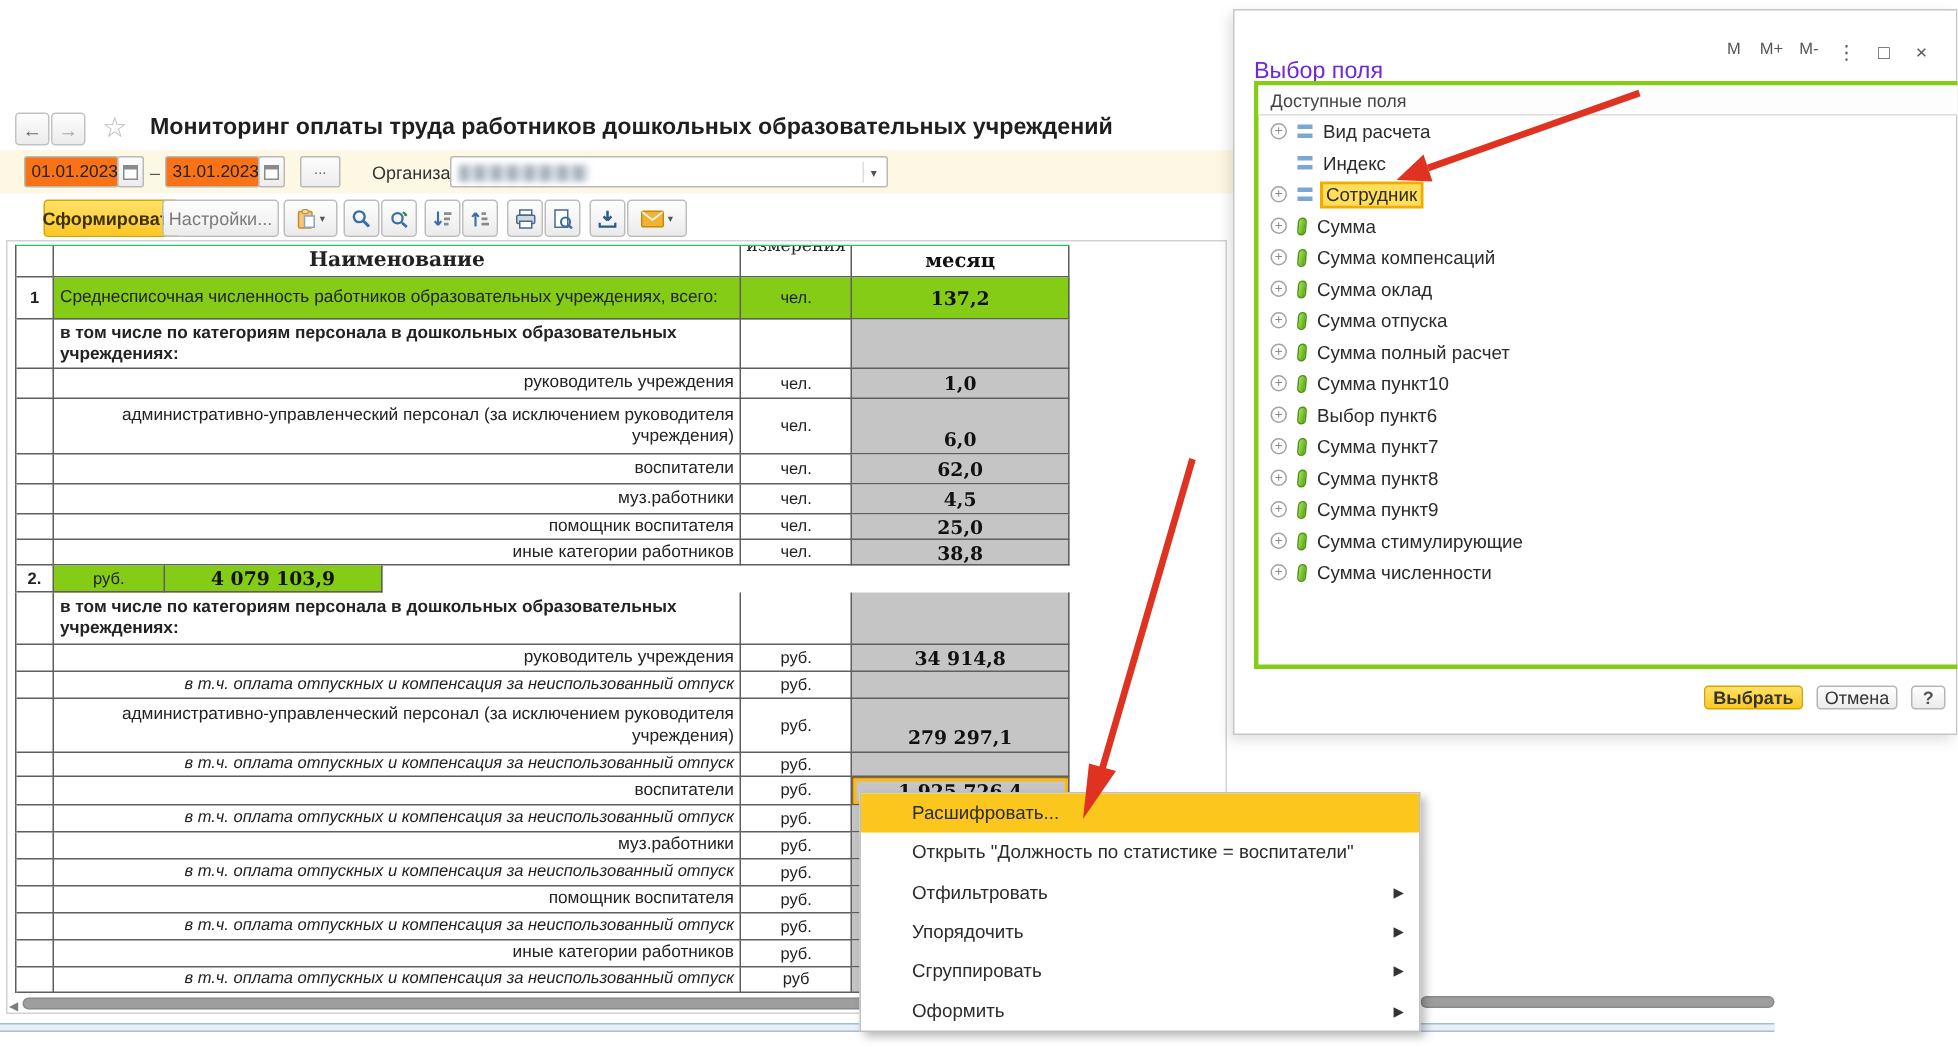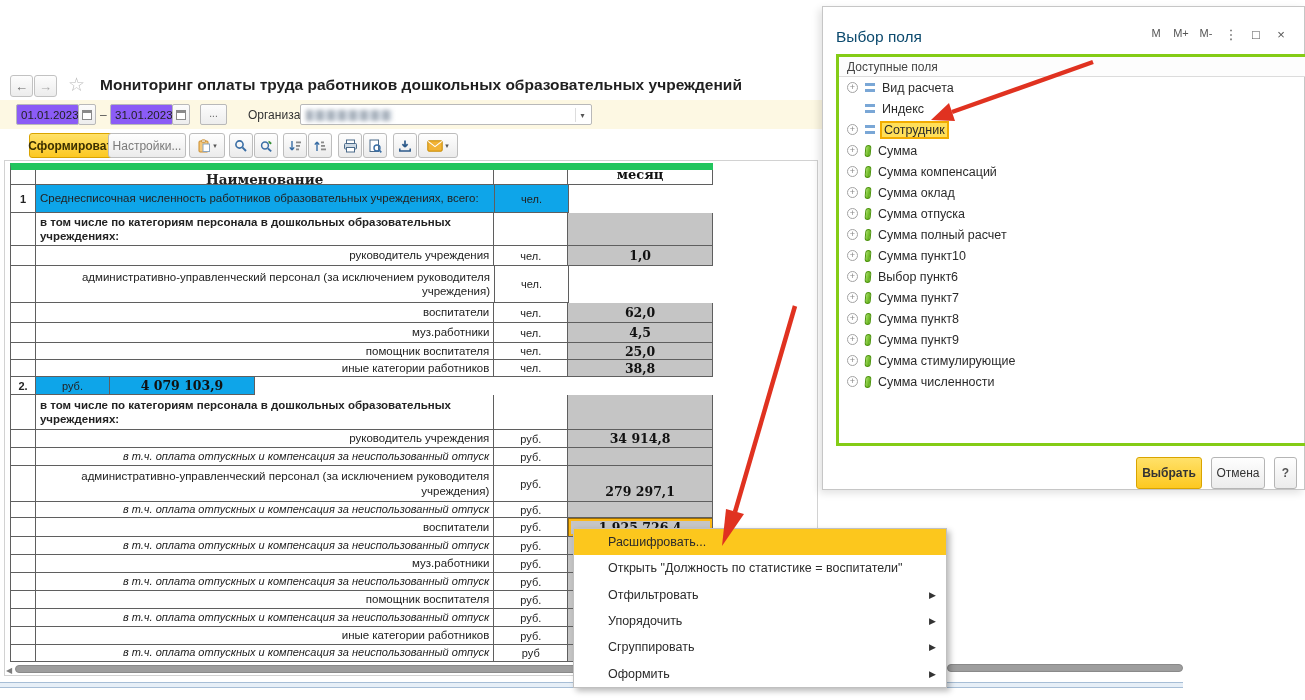--- a/index.html
+++ b/index.html
@@ -11,21 +11,21 @@
   .navbtn { position:absolute; top:75px; width:23px; height:22px; background:linear-gradient(#fdfdfd,#ececec);
             border:1px solid #c2c2c2; border-radius:3px; font-size:13px; color:#6a6a6a;
             display:flex; align-items:center; justify-content:center; cursor:pointer; }
   #nav-back { left:10px; }
   #nav-fwd  { left:34px; color:#a8a8a8; }
   #fav-star { position:absolute; left:68px; top:73px; font-size:19px; color:#b9b9b9; }
   #page-title { position:absolute; left:100px; top:76px; font-size:15.5px; font-weight:700; color:#1f1f1f; }
 
   
   #filter-band { position:absolute; left:0; top:100px; width:822px; height:29px; background:#fdf8e3; }
-  .finput { position:absolute; top:4px; height:21px; background:#8b5cf6; border:1px solid #b9b9b9; border-radius:2px;
+  .finput { position:absolute; top:4px; height:21px; background:#f97316; border:1px solid #b9b9b9; border-radius:2px;
             font-size:11.5px; color:#222; display:flex; align-items:center; padding-left:4px; }
   .calbtn { position:absolute; top:4px; width:18px; height:21px; background:linear-gradient(#fcfcfc,#ededed);
             border:1px solid #b9b9b9; border-radius:2px; display:flex; align-items:center; justify-content:center; }
   .cal-ic { width:10px; height:10px; border:1px solid #8a8a8a; border-top:3px solid #8a8a8a; background:#fff; }
   #range-dash { position:absolute; left:100px; top:8px; font-size:12px; color:#555; }
   #more-btn { position:absolute; left:200px; top:4px; width:27px; height:21px; background:linear-gradient(#fcfcfc,#ededed);
               border:1px solid #b9b9b9; border-radius:2px; font-size:10px; color:#666; text-align:center; line-height:18px; }
   #org-label { position:absolute; left:248px; top:8px; font-size:12px; color:#333; }
   #org-field { position:absolute; left:300px; top:4px; width:292px; height:21px; background:#fff;
                border:1px solid #b9b9b9; border-radius:2px; }
@@ -50,25 +50,25 @@
                   border:1px solid #d2d2d2; background:#fff; }
   #report-table { position:absolute; left:10px; top:163px; width:704px; overflow:hidden; }
   .trow { display:flex; width:703px; border-left:1px solid #5f5f5f; }
   .tc { border-right:1px solid #5f5f5f; border-bottom:1px solid #5f5f5f; overflow:hidden;
         display:flex; align-items:center; }
   .c-num  { width:25px;  justify-content:center; font-size:11px; font-weight:700; }
   .c-name { width:459px; font-size:11.5px; padding:1px 4px; line-height:1.25; }
   .c-unit { width:74px;  justify-content:center; font-size:11px; color:#222; }
   .c-val  { width:145px; justify-content:center; font-family:"DejaVu Serif", serif;
             font-weight:700; font-size:12.5px; color:#111; }
-  .thead { border-top:7px solid #22c55e;justify-content:space-between; }
+  .thead { border-top:1px solid #22c55e;justify-content:space-between; }
   .thead .c-name { justify-content:center; font-family:"DejaVu Serif", serif; font-weight:700; font-size:13.5px; align-items:flex-start; }
   .thead .c-unit { font-family:"DejaVu Serif", serif; font-size:11.5px; align-items:flex-end; padding-bottom:14px; }
   .thead .c-val  { font-size:13px; align-items:flex-end; padding-bottom:2px; }
-  .k-total .c-name, .k-total .c-unit, .k-total .c-val { background:#0ea5e9; }
+  .k-total .c-name, .k-total .c-unit, .k-total .c-val { background:#84cc16; }
   .k-group .c-name { font-weight:700; }
   .graycell { background:#c5c5c5; }
   .r-right .c-name { justify-content:flex-end; text-align:right; }
   .k-sub .c-name { justify-content:flex-end; text-align:left; font-style:italic; font-size:11px; }
   .vbottom { align-items:flex-end !important; padding-bottom:2px; }
   .selcell { outline:2px solid #fcb816; outline-offset:-3px; box-shadow:inset 0 0 0 1px #9a6a00; }
 
   
   .hthumb { position:absolute; height:8px; background:#9e9e9e; border-radius:4px; border:1px solid #8a8a8a; }
   #scroll-arrow-left { position:absolute; left:6px; top:666px; font-size:8px; color:#7d7d7d; }
@@ -80,37 +80,37 @@
                   border:1px solid #c0c0c0; box-shadow:3px 3px 6px rgba(0,0,0,.28); z-index:30;
                   display:flex; flex-direction:column; }
   .cm-item { flex:1; display:flex; align-items:center; padding-left:34px; 
              font-size:12.5px; color:#2b2b2b; cursor:pointer; position:relative; }
   .cm-item.hl { background:#fcc71d; }
   .cm-arrow { position:absolute; right:10px; font-size:9px; color:#333; }
 
   
   #field-dialog { position:absolute; left:822px; top:6px; width:483px; height:484px; background:#fff;
                   border:1px solid #c6c6c6; box-shadow:-3px 3px 8px rgba(0,0,0,.12); z-index:20; }
-  #fd-title { position:absolute; left:13px; top:21px; font-size:15.5px; color:#0c4a6e; }
+  #fd-title { position:absolute; left:13px; top:32px; font-size:15.5px; color:#6d28d9; }
   #fd-winbtns { position:absolute; right:14px; top:20px; display:flex; gap:7px; }
   .fd-wb { min-width:18px; height:16px; font-size:11px; color:#555; text-align:center; cursor:pointer; }
   #fd-tree { position:absolute; left:13px; top:47px; width:528px; height:392px; border:3px solid #84cc16; }
   #fd-tree-header { height:20px; border-bottom:1px solid #dcdcdc; font-size:12px; color:#444;
                     display:flex; align-items:center; padding-left:8px; background:#fdfdfd; }
   .fi-row { height:21px; display:flex; align-items:center; cursor:pointer; }
   .fi-exp { width:11px; height:11px; margin-left:8px; border:1px solid #a3a3a3; border-radius:50%;
             font-size:9px; line-height:9px; color:#8a8a8a; text-align:center; flex:none; }
   .fi-exp.none { visibility:hidden; }
   .fi-ic { margin-left:7px; flex:none; }
   .ic-dim { width:10px; height:9px; border-top:3px solid #7aa7d6; border-bottom:3px solid #7aa7d6; }
   .ic-meas { width:6px; height:12px; border-radius:3px; background:linear-gradient(100deg,#a5e060,#56a60f);
              border:1px solid #4d940d; transform:skewX(-5deg); }
   .fi-label { margin-left:7px; font-size:12.5px; color:#2b2b2b; white-space:nowrap; }
   .fi-label.hl { background:#ffdf59; outline:2px solid #f2ac00; padding:0 2px; }
-  .fd-btn { position:absolute; top:450px; height:32px; border:1px solid #b5b5b5; border-radius:3px;
+  .fd-btn { position:absolute; top:450px; height:16px; border:1px solid #b5b5b5; border-radius:3px;
             background:linear-gradient(#fefefe,#ececec); font-size:12px; color:#333;
             display:flex; align-items:center; justify-content:center; cursor:pointer; }
   #fd-select { left:313px; width:66px; background:linear-gradient(#ffe169,#fcc821); border-color:#d9a400; font-weight:700; }
   #fd-cancel { left:388px; width:54px; }
   #fd-help   { left:451px; width:23px; color:#555; font-weight:700; }
 
   #arrows-overlay { position:absolute; left:0; top:0; width:1305px; height:700px;
                     pointer-events:none; z-index:40; }
 </style>
 </head>
@@ -221,20 +221,23 @@
         <div class="trow k-total" style="height: 28px;">
           <div class="tc c-num">
             <span>1</span>
           </div>
           <div class="tc c-name">
             <span>Среднесписочная численность работников образовательных учреждениях, всего:</span>
           </div>
           <div class="tc c-unit">
             <span>чел.</span>
           </div>
+          <div class="tc c-val">
+            <span>137,2</span>
+          </div>
         </div>
         <div class="trow k-group" style="height: 33px;">
           <div class="tc c-num"></div>
           <div class="tc c-name">
             <span>в том числе по категориям персонала в дошкольных образовательных учреждениях:</span>
           </div>
           <div class="tc c-unit"></div>
           <div class="tc c-val graycell"></div>
         </div>
         <div class="trow k-item r-right" style="height: 20px;">
@@ -249,20 +252,23 @@
             <span>1,0</span>
           </div>
         </div>
         <div class="trow k-item r-right" style="height: 37px;">
           <div class="tc c-num"></div>
           <div class="tc c-name">
             <span>административно-управленческий персонал (за исключением руководителя учреждения)</span>
           </div>
           <div class="tc c-unit">
             <span>чел.</span>
+          </div>
+          <div class="tc c-val graycell vbottom">
+            <span>6,0</span>
           </div>
         </div>
         <div class="trow k-item r-right" style="height: 20px;">
           <div class="tc c-num"></div>
           <div class="tc c-name">
             <span>воспитатели</span>
           </div>
           <div class="tc c-unit">
             <span>чел.</span>
           </div>

